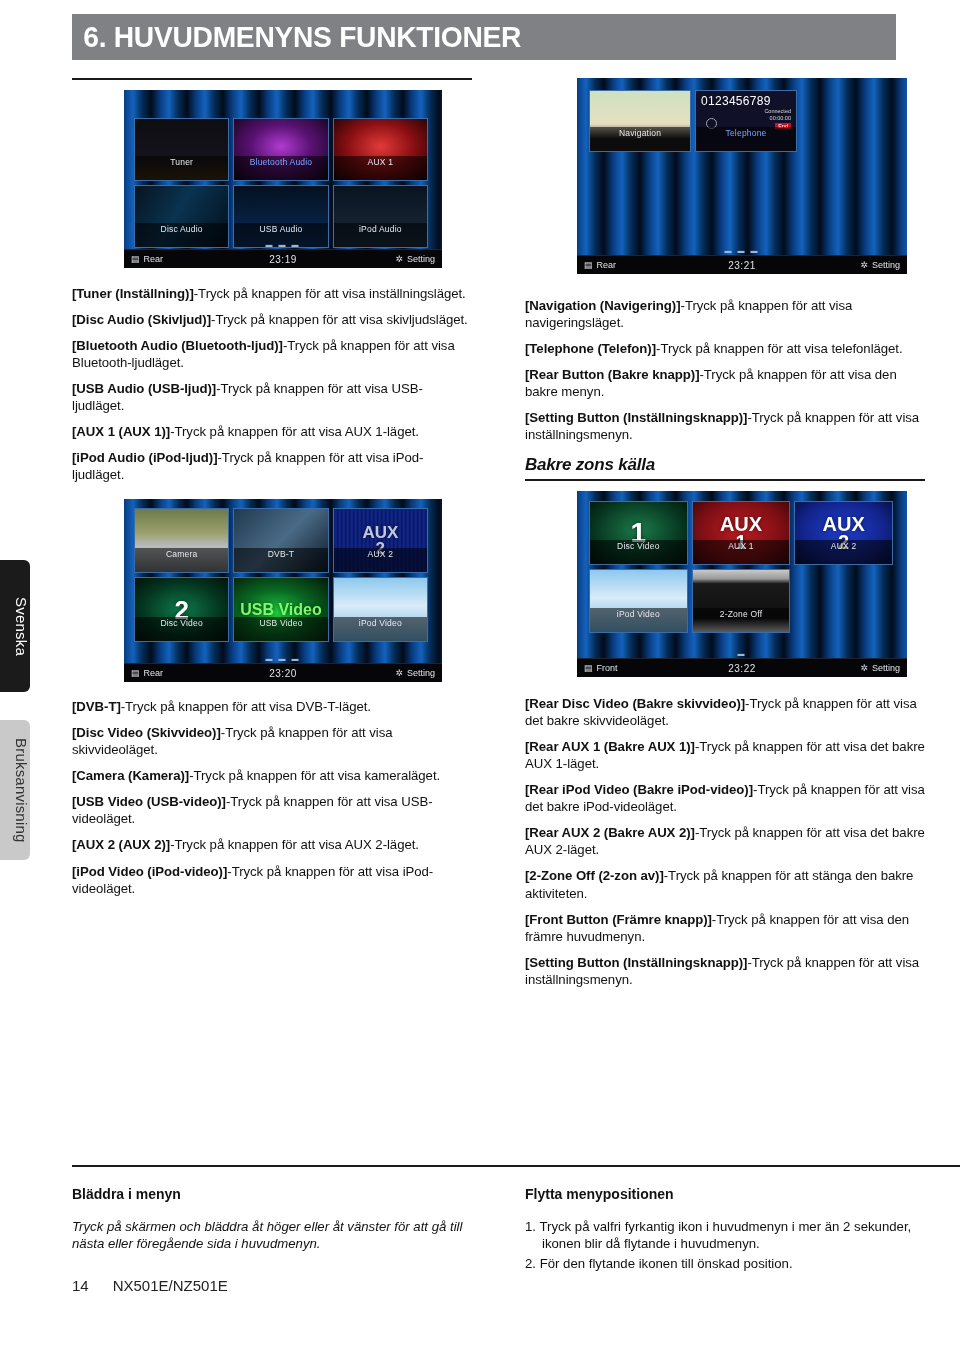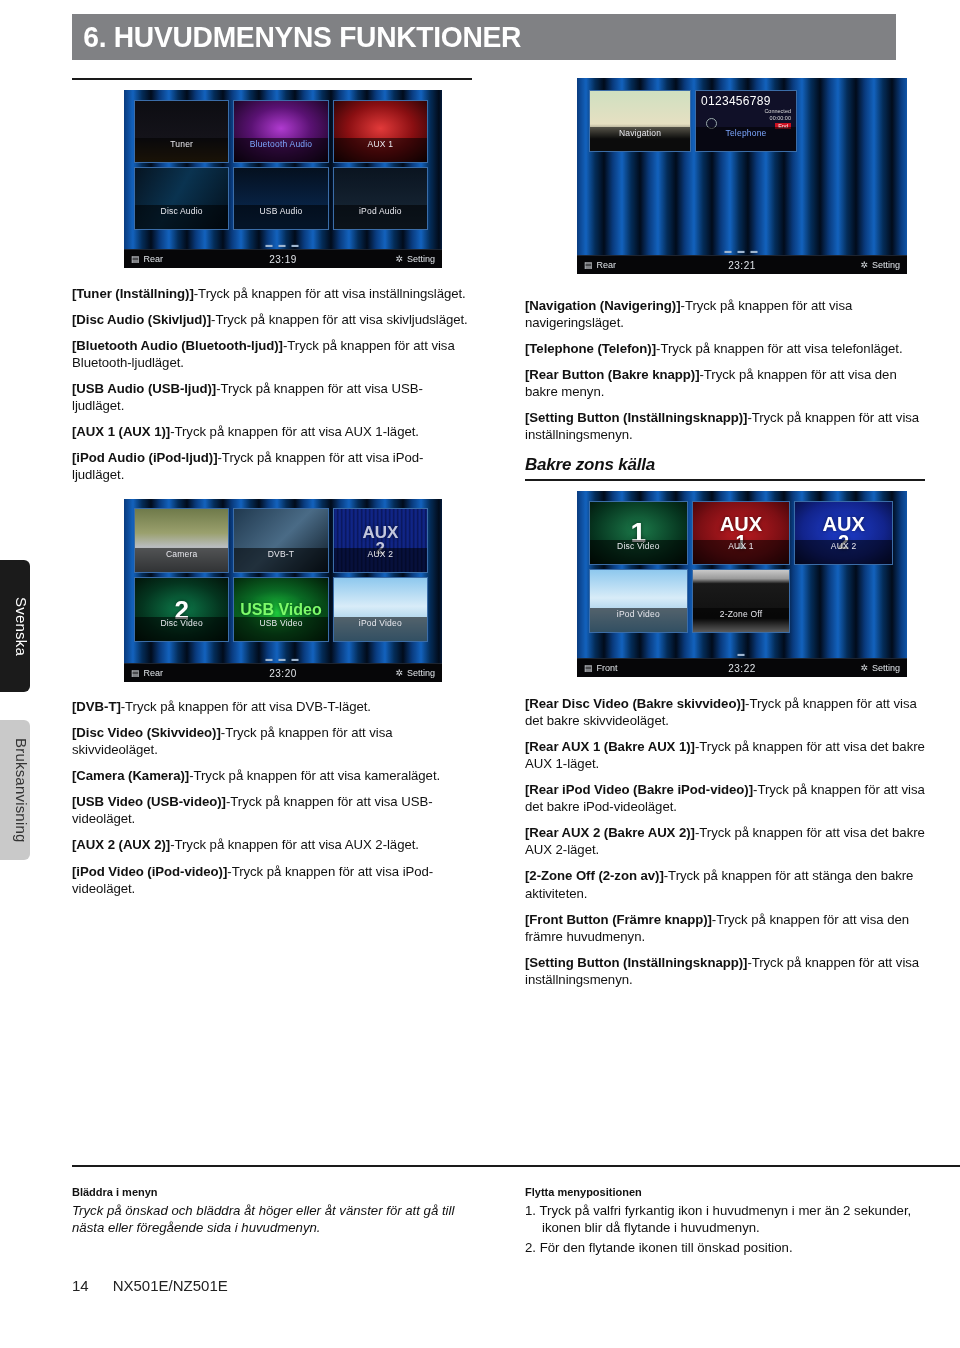--- a/index.html
+++ b/index.html
@@ -128,21 +128,21 @@
   
   .para {
     font-size: 13.2px;
     line-height: 1.29;
     margin: 0 0 9px 0;
     letter-spacing: -0.05px;
   }
   .para b { font-weight: bold; }
   .para.last { margin-bottom: 0; }
 
-  .tip-head { font-size: 11px; font-weight: bold; margin: 11px 0 4px 0; }
+  .tip-head { font-size: 14px; font-weight: bold; margin: 11px 0 16px 0; }
   .tip-body { font-size: 13.2px; font-style: italic; line-height: 1.3; margin: 0; }
   .num-list { margin: 0; padding: 0; list-style: none; }
   .num-list li {
     font-size: 13.2px; line-height: 1.3;
     padding-left: 17px; text-indent: -17px; margin-bottom: 3px;
   }
 
   .footer {
     position: absolute; left: 0; bottom: 22px;
     font-size: 15px; color: #222;
@@ -187,21 +187,21 @@
   <div class="chapter-bar">
     <span class="title">6. HUVUDMENYNS FUNKTIONER</span>
   </div>
 
   <div class="col col-left">
 
     <hr class="rule">
 
     <div class="shot" style="width:318px;height:178px;margin:4px 0 0 52px;">
       <div class="bgwash"></div>
-      <div class="grid" style="left:10px;top:10px;right:14px;height:130px;grid-template-rows:1fr 1fr;gap:4px;">
+      <div class="grid" style="left:10px;top:28px;right:14px;height:130px;grid-template-rows:1fr 1fr;gap:4px;">
         <div class="tile">
           <div class="art a-tuner"></div>
           <div class="lbl">Tuner</div>
         </div>
         <div class="tile">
           <div class="art a-bt"></div>
           <div class="lbl blue">Bluetooth Audio</div>
         </div>
         <div class="tile">
           <div class="art a-aux1r"></div>
@@ -403,21 +403,21 @@
       <p class="para"><b>[Front Button (Främre knapp)]</b><span>-Tryck på knappen för att visa den främre huvudmenyn.</span></p>
       <p class="para last"><b>[Setting Button (Inställningsknapp)]</b><span>-Tryck på knappen för att visa inställningsmenyn.</span></p>
     </div>
   </div>
 
   <div style="position:absolute;left:0;top:1165px;width:888px;">
     <hr class="rule-wide">
     <div style="display:flex;gap:53px;margin-top:8px;">
       <div style="width:400px;">
         <h3 class="tip-head">Bläddra i menyn</h3>
-        <p class="tip-body">Tryck på önskad och bläddra åt höger eller åt vänster för att gå till nästa eller föregående sida i huvudmenyn.</p>
+        <p class="tip-body">Tryck på skärmen och bläddra åt höger eller åt vänster för att gå till nästa eller föregående sida i huvudmenyn.</p>
       </div>
       <div style="width:400px;">
         <h3 class="tip-head">Flytta menypositionen</h3>
         <ul class="num-list">
           <li>1. Tryck på valfri fyrkantig ikon i huvudmenyn i mer än 2 sekunder, ikonen blir då flytande i huvudmenyn.</li>
           <li>2. För den flytande ikonen till önskad position.</li>
         </ul>
       </div>
     </div>
   </div>

